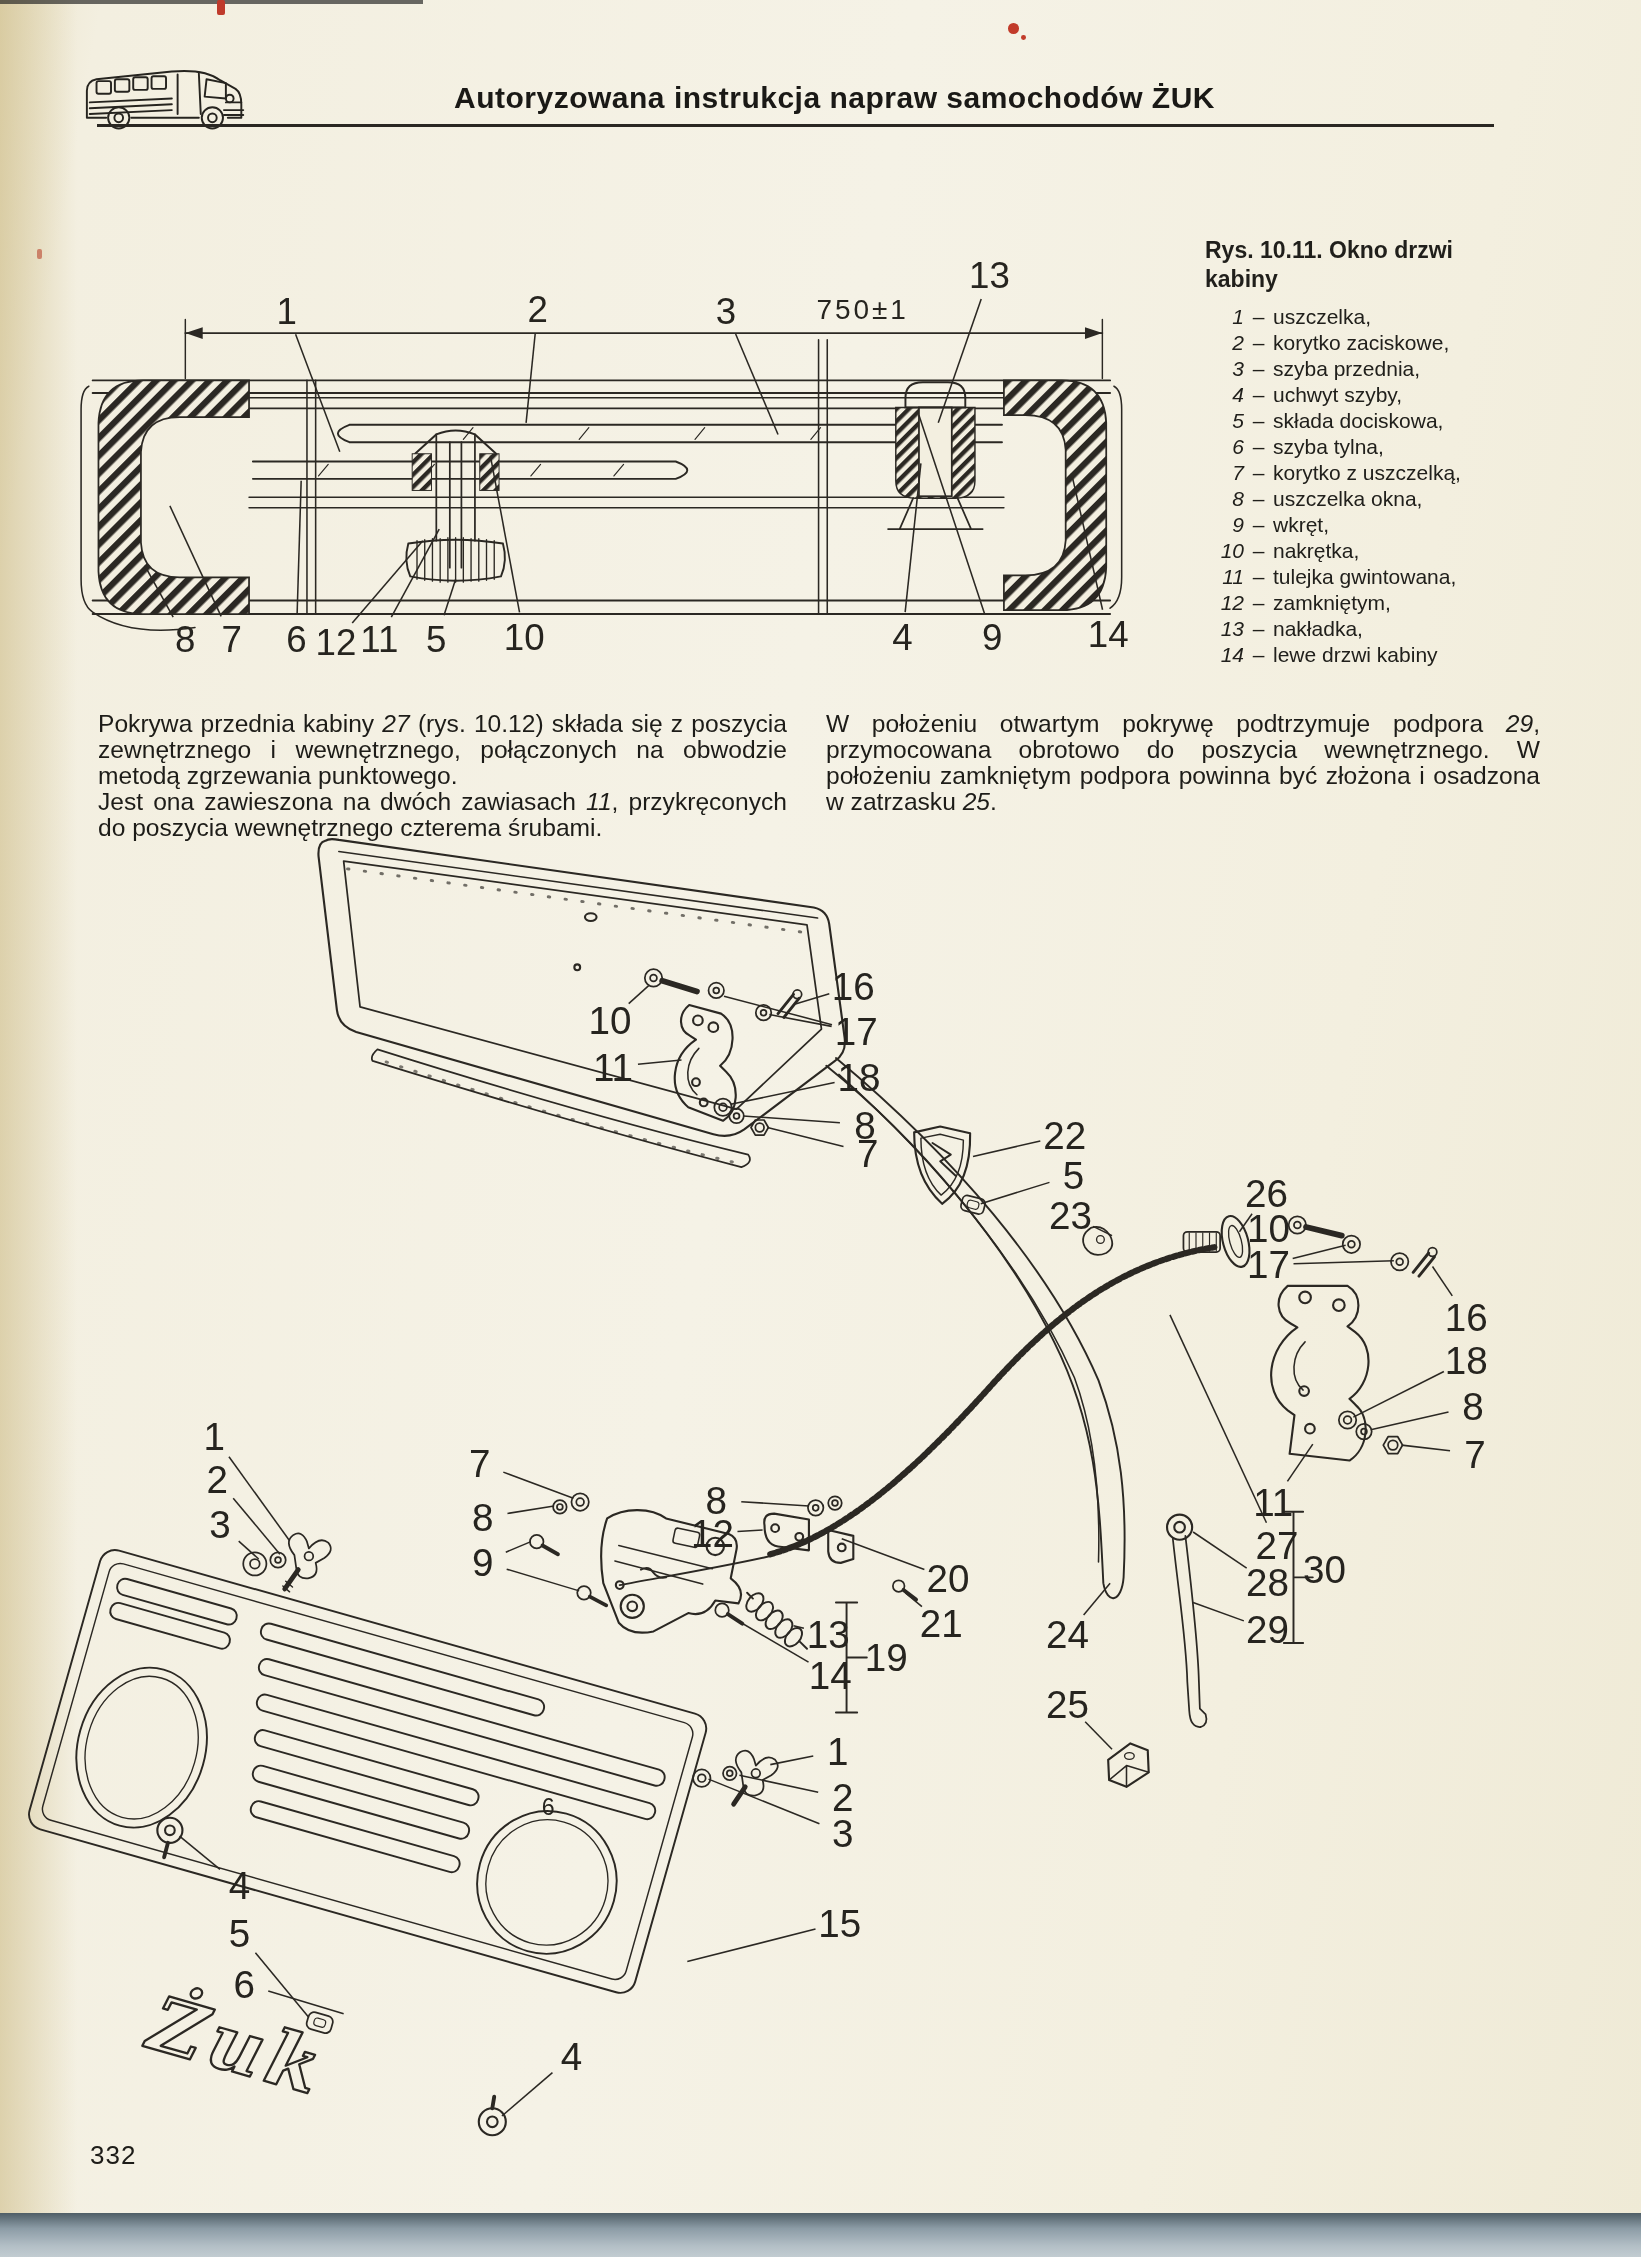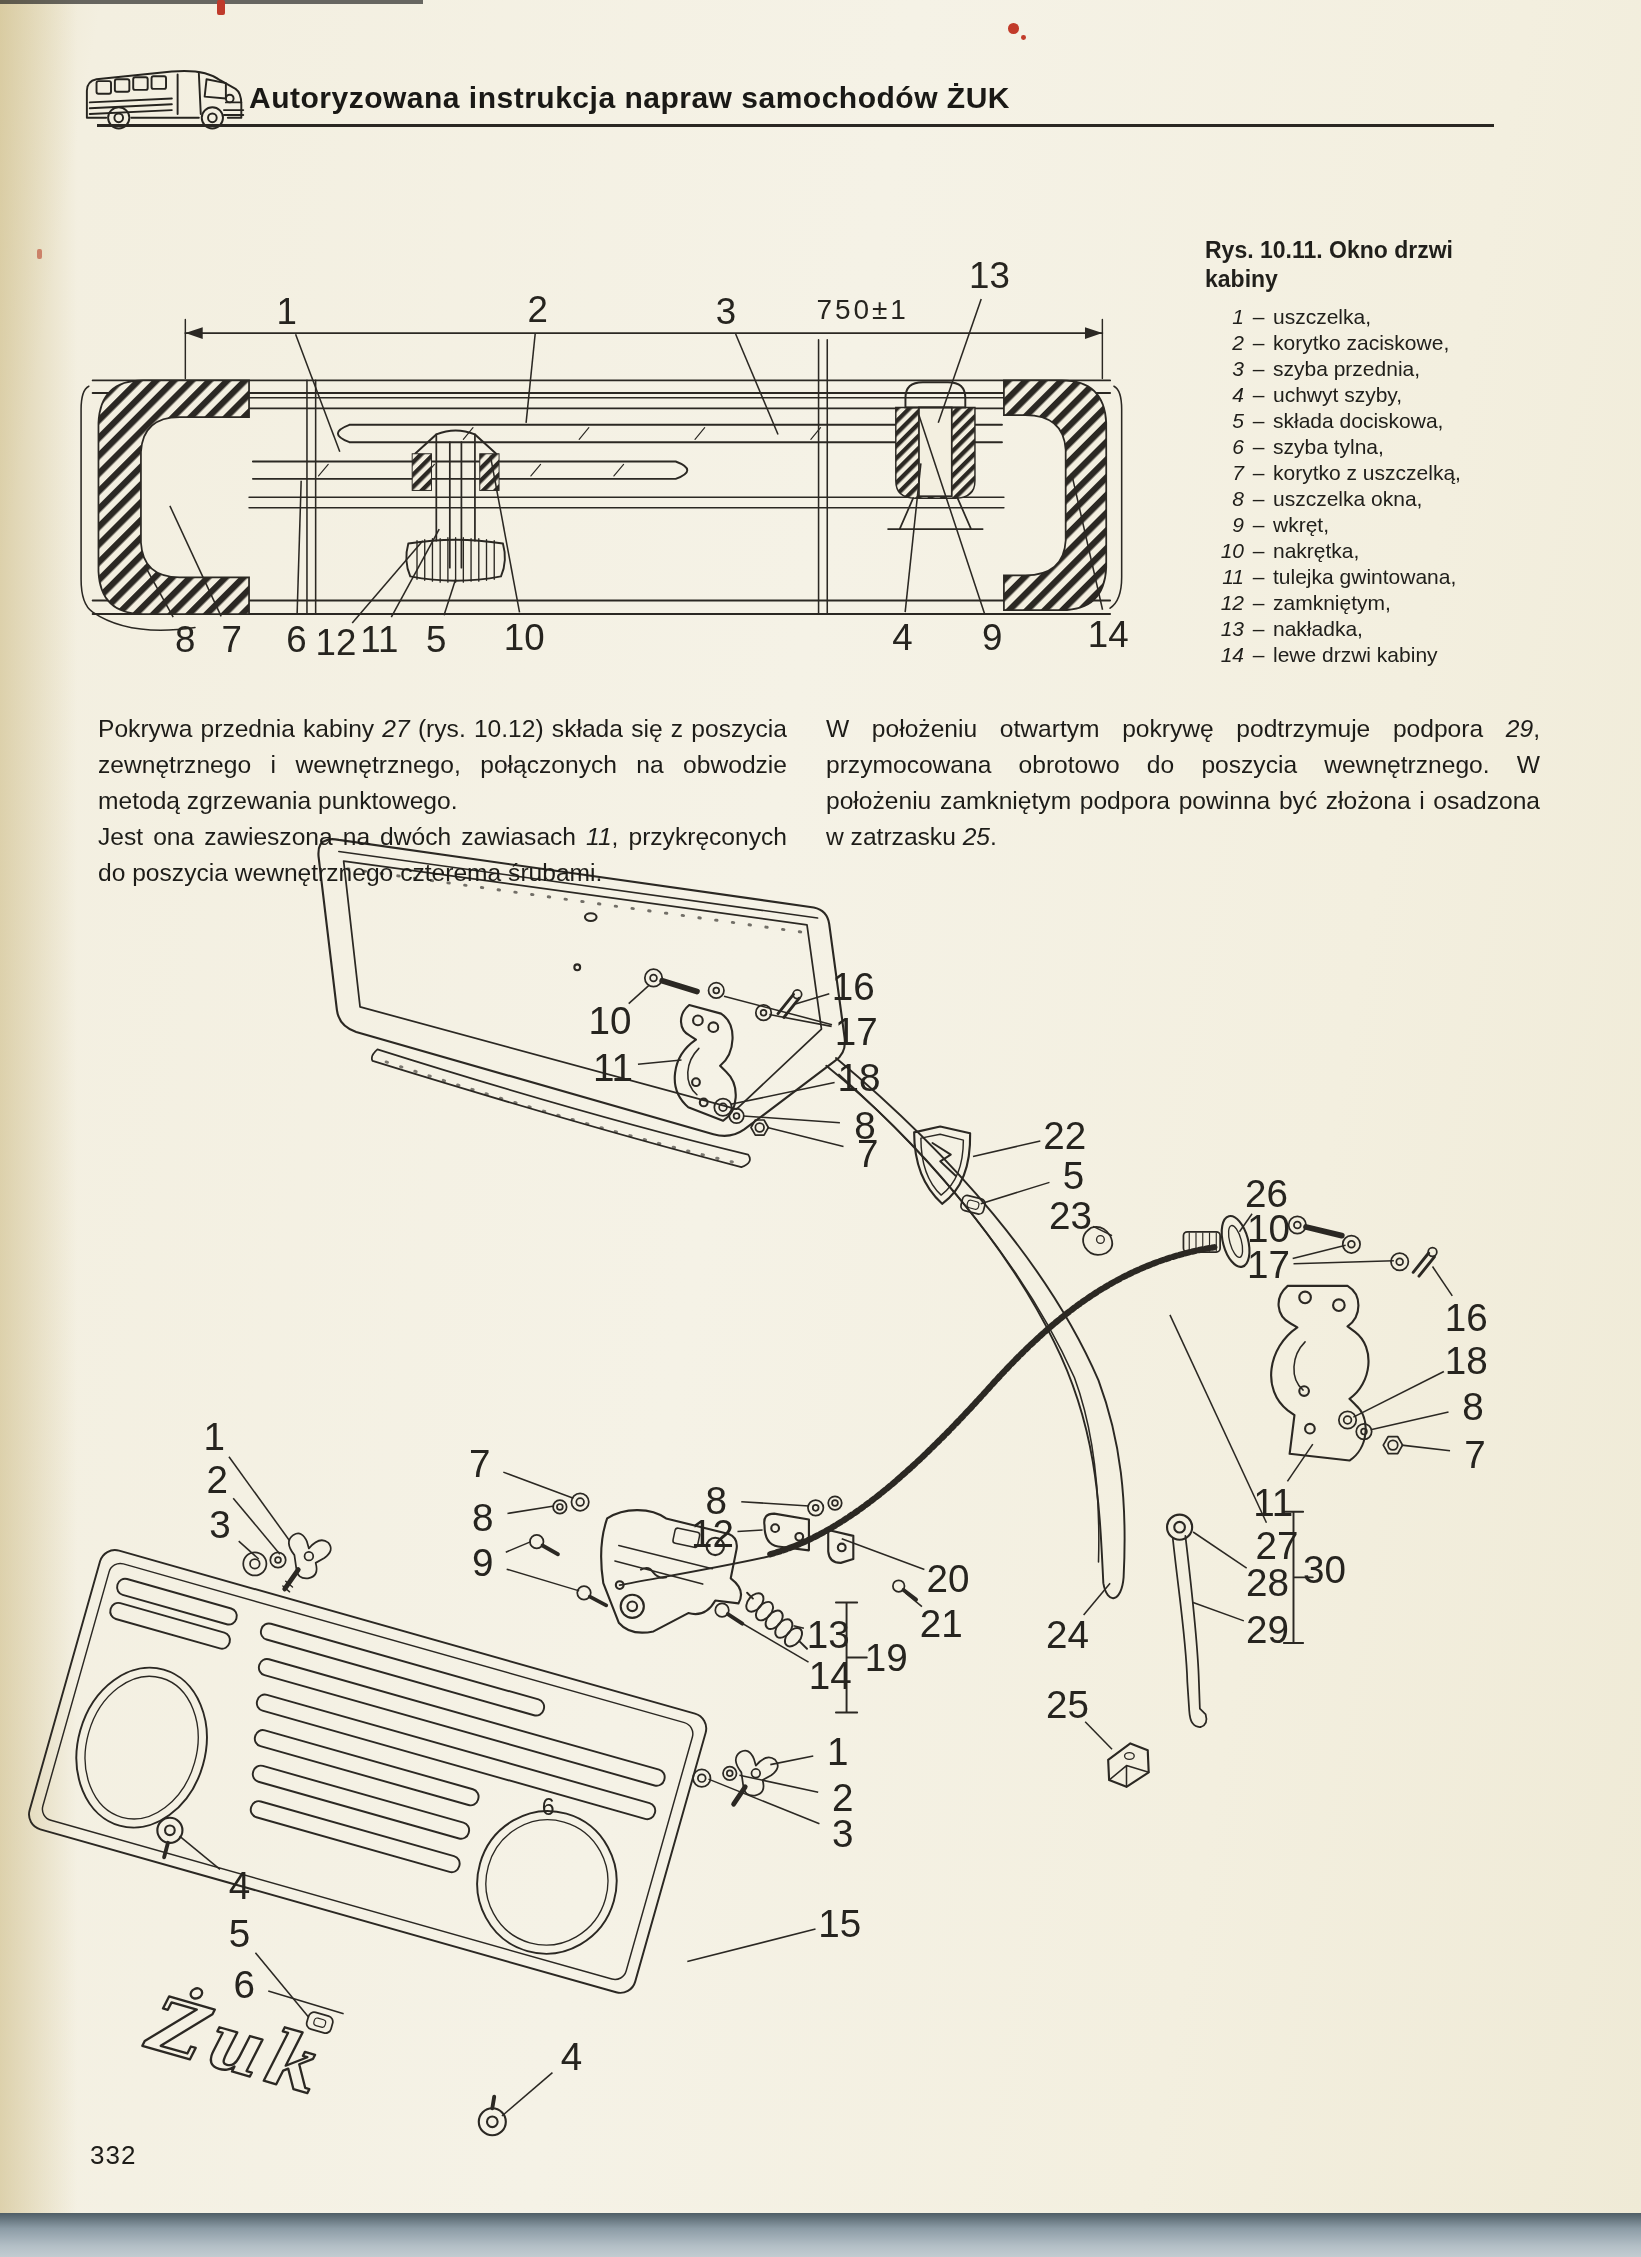--- a/index.html
+++ b/index.html
@@ -2,30 +2,30 @@
 <html><head>
 <meta charset="utf-8">
 <style>
   html,body{margin:0;background:#777}
   .page{position:relative;width:1641px;height:2257px;overflow:hidden;
     background:linear-gradient(100deg,#ece5cd 0,#f3efe0 5%,#f5f2e6 45%,#f3efdf 75%,#efead6 100%);
     font-family:"Liberation Sans",sans-serif;color:#1d1c18}
   .gutter{position:absolute;left:0;top:0;width:77px;height:100%;
     background:linear-gradient(90deg,rgba(198,178,118,.5),rgba(198,178,118,0))}
   .art{position:absolute;left:0;top:0}
-  .header-title{position:absolute;left:249px;top:81px;width:966px;text-align:left;
+  .header-title{position:absolute;left:249px;top:81px;width:966px;text-align:right;
     font-size:30px;font-weight:700;letter-spacing:0.5px;color:#1a1916}
   .header-rule{position:absolute;left:97px;top:124px;width:1397px;height:2.9px;background:#2a2722}
   .caption{position:absolute;left:1205px;top:236px;width:307px}
   .cap-title{font-size:23px;font-weight:700;line-height:29px;color:#201f1b}
   .cap-list{margin-top:9.7px}
   .cap-item{display:flex;font-size:21px;line-height:26px;color:#21201c}
   .cap-item .num{width:39px;text-align:right;font-style:italic;flex:none}
   .cap-item .dash{width:29px;text-align:center;flex:none}
-  .col{position:absolute;top:711px;font-size:24.6px;line-height:36px;text-align:justify;color:#1d1c18}
+  .col{position:absolute;top:711px;font-size:24.6px;line-height:26px;text-align:justify;color:#1d1c18}
   .col p{margin:0}
   .col em{font-style:italic}
   #col-left{left:98px;width:689px}
   #col-right{left:826px;width:714px}
   .pagenum{position:absolute;left:90px;top:2140px;font-size:26px;letter-spacing:1px}
   .band{position:absolute;left:0;top:2213px;width:100%;height:44px;
     background:linear-gradient(180deg,#4f5e66,#8c9ca6 35%,#b3bfc6 75%,#c2ccd1)}
   .sliver{position:absolute;left:0;top:0;width:423px;height:3.9px;background:#1c1c1c;opacity:.65}
   .red1{position:absolute;left:217px;top:0;width:7.7px;height:14.5px;background:#bf3a2b;border-radius:1.9px}
   .red2{position:absolute;left:1008px;top:23px;width:10.6px;height:10.6px;background:#c23b2a;border-radius:50%}

